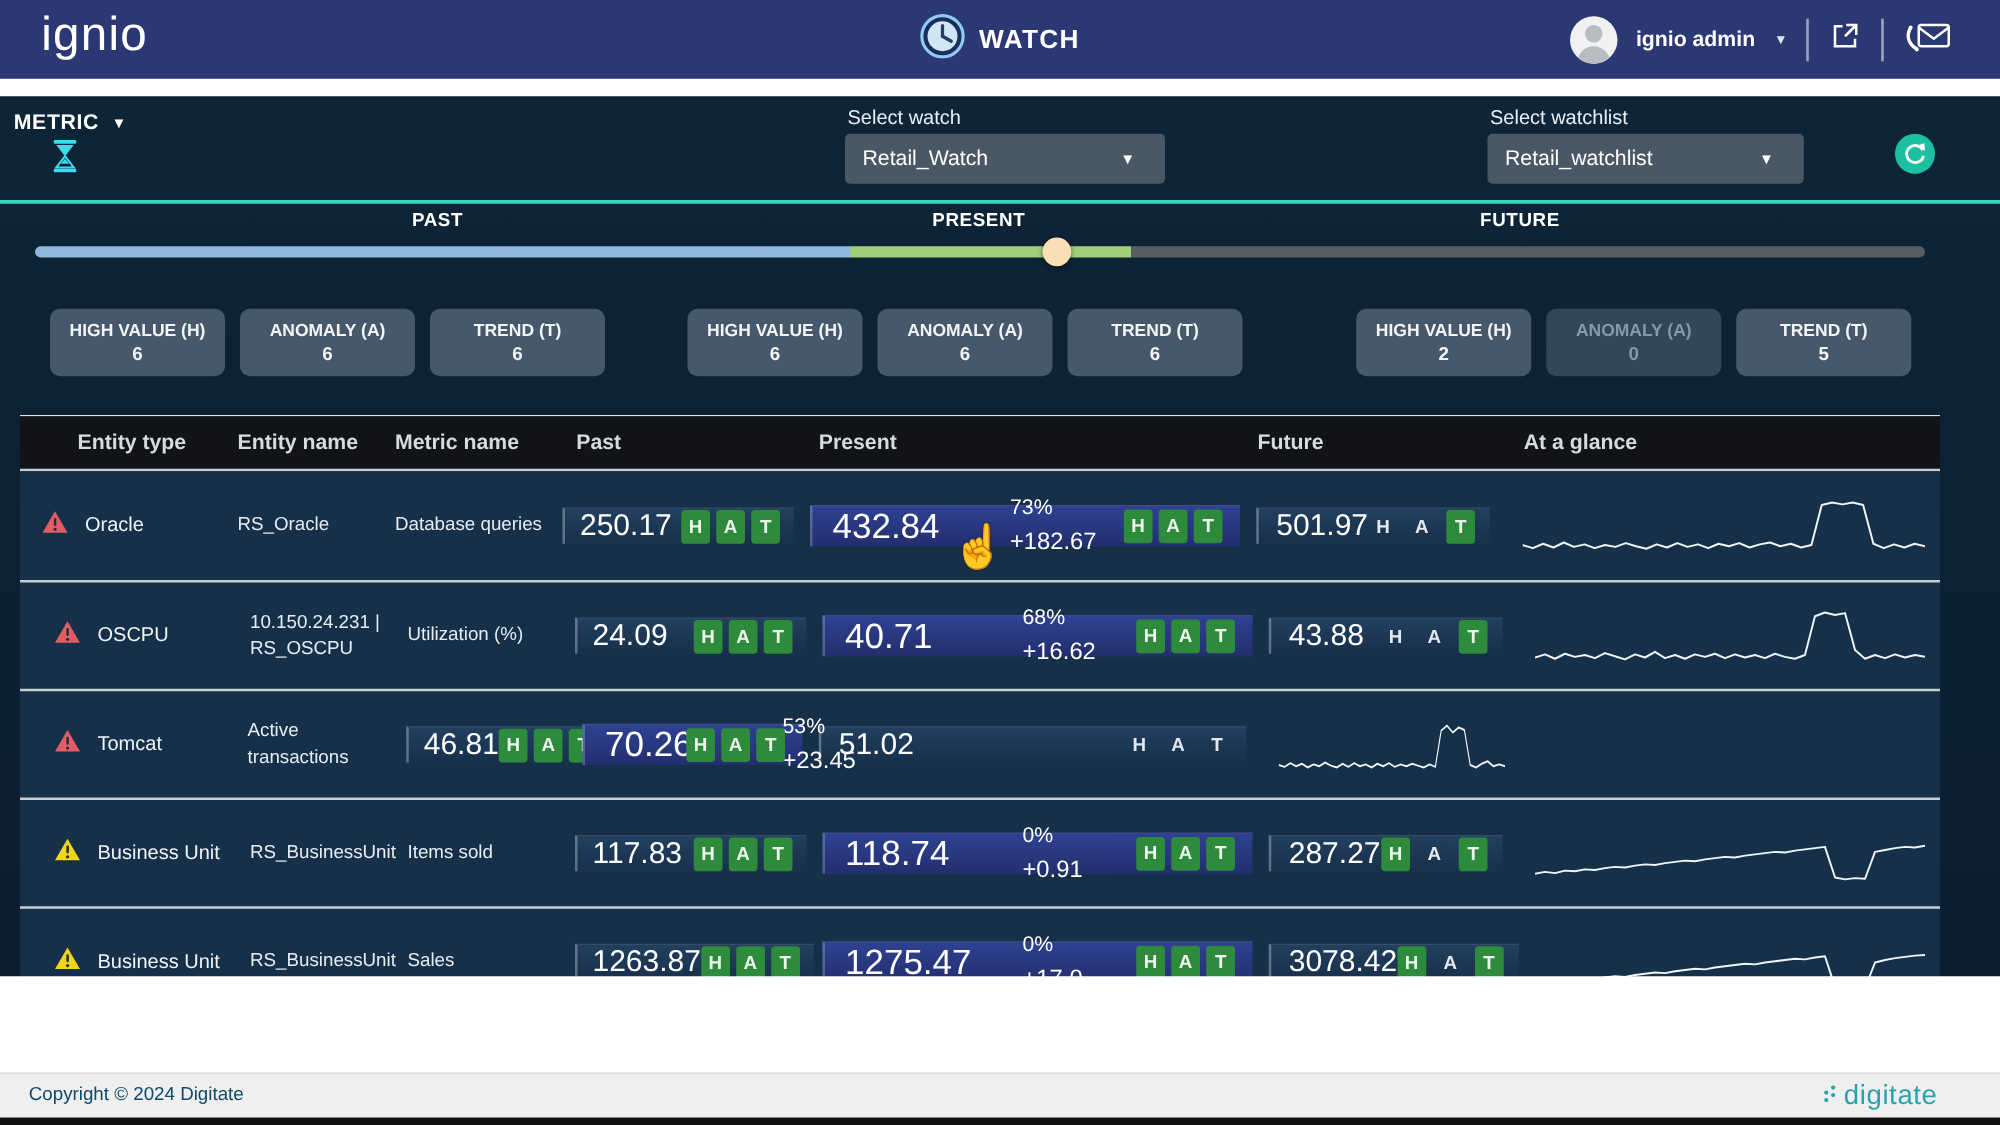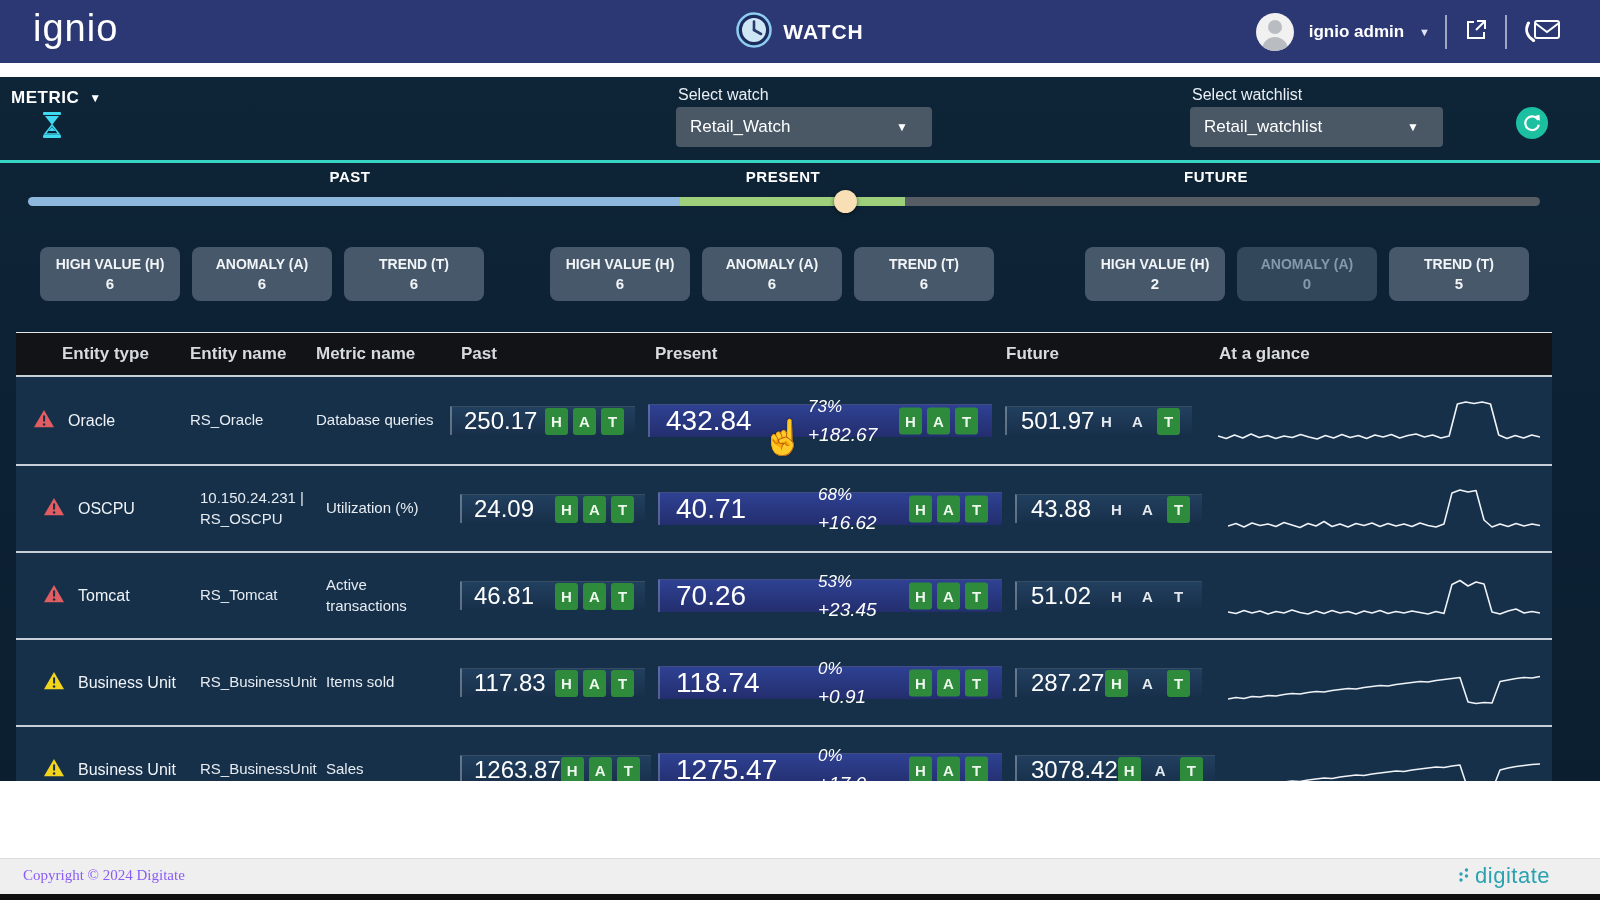--- a/index.html
+++ b/index.html
@@ -72,39 +72,39 @@
 
   .panel { background:linear-gradient(180deg,#21405f 0%,#182f4a 100%); border-left:2px solid rgba(255,255,255,.3); border-top:1px solid rgba(255,255,255,.14); }
   .past-panel { flex:1; margin:4px 6px 4px 1px; display:flex; align-items:center; justify-content:space-between; padding:0 11px 0 12px; }
   .past-panel .val { color:#fff; font-size:24px; }
   .future-panel { flex:1; margin:4px 14px 4px 4px; display:flex; align-items:center; justify-content:space-between; padding:0 12px 0 14px; }
   .future-panel .val { color:#fff; font-size:24px; }
 
   .present-panel { flex:1; margin:4px 9px 4px 7px; position:relative; display:flex; align-items:center;
                    background:linear-gradient(180deg,#2e4192 0%,#232e6e 100%); border-left:2px solid rgba(255,255,255,.22); }
   .present-panel .val { color:#fff; font-size:28px; margin-left:16px; }
-  .pstats { position:absolute; left:158px; top:50%; transform:translateY(-50%); display:flex; flex-direction:column; gap:7px;font-style:italic; }
+  .pstats { position:absolute; left:158px; top:50%; transform:translateY(-50%); display:flex; flex-direction:column; gap:7px; }
   .pstats .pct { color:#fff; font-size:17px; }
   .pstats .delta { color:#fff; font-size:19px; }
   .present-panel .hat { position:absolute; right:14px; top:50%; transform:translateY(-50%); }
   .cursor-glyph { position:absolute; left:112px; top:12px; color:#fff; font-size:34px; text-shadow:0 0 2px #223; }
 
   .hat { display:flex; gap:5px; }
   .future-panel .hat { gap:8px; }
   .hat .b { width:23px; height:27px; border-radius:3px; display:flex; align-items:center; justify-content:center; font-weight:bold; font-size:15px; }
   .hat .b.on { background:#2e8b3c; color:#eef7ee; }
   .hat .b.off { background:transparent; color:#e2e8ee; }
 
   .c-spark { padding:0 12px; }
   .c-spark svg { width:100%; height:64px; }
 
   
   .below-gap { position:absolute; left:0; top:781px; width:1600px; height:77px; background:#fff; }
   .footer { position:absolute; left:0; top:858px; width:1600px; height:36px; background:#efefef; border-top:1px solid #dcdcdc; }
-  .copyright { position:absolute; left:23px; top:8px; font-size:15px; color:#8b5cf6;font-family:Liberation Serif, serif; }
+  .copyright { position:absolute; left:23px; top:8px; font-size:15px; color:#0c4a6e; }
   .brand { position:absolute; right:50px; top:4px; display:flex; align-items:center; gap:5px; }
   .brand .word { color:#2aa2af; font-size:22px; font-weight:500; letter-spacing:.5px; }
   .bottom-strip { position:absolute; left:0; top:894px; width:1600px; height:6px; background:#101010; }
 </style>
 </head>
 <body>
 
 <div class="page">
 
   <div class="header">
@@ -361,21 +361,20 @@
       <div class="cell c-type">
         <span>
           <svg width="22" height="20" viewBox="0 0 24 22">
             <path class="tri" d="M12 1 L23 20 H1 Z" fill="#e25d62"></path>
             <rect x="11" y="7" width="2.2" height="7" rx="1" fill="#16304a"></rect>
             <circle cx="12.1" cy="17" r="1.4" fill="#16304a"></circle>
           </svg>
         </span>
         <span>Tomcat</span>
       </div>
-      <div class="cell c-name">RS_Tomcat</div>
       <div class="cell c-metric">Active transactions</div>
       <div class="cell">
         <div class="panel past-panel">
           <span class="val">46.81</span>
           <span class="hat">
             <span class="b on">H</span>
             <span class="b on">A</span>
             <span class="b on">T</span>
           </span>
         </div>

